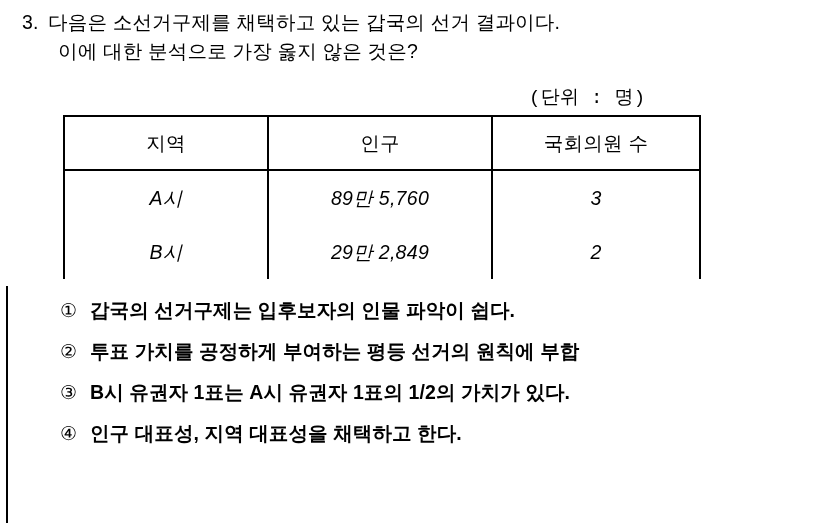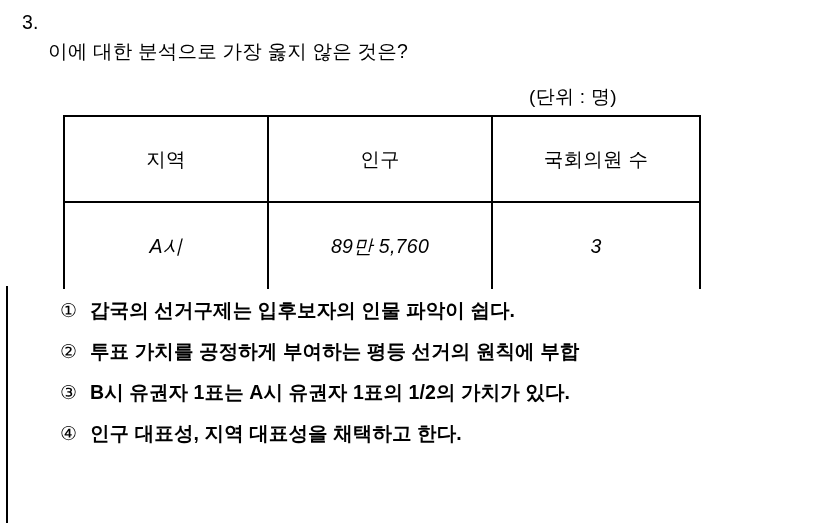--- a/index.html
+++ b/index.html
@@ -32,49 +32,50 @@
   }
   .stem-row {
     display: flex;
     align-items: flex-start;
   }
   .stem-num {
     width: 26px;
     flex: 0 0 26px;
   }
   .stem-line2 {
-    margin-left: 26px;
+    margin-left: 36px;
   }
 
   
   .unit {
     position: absolute;
     left: 529px;
     top: 84px;
     font-size: 19px;
     letter-spacing: 0.3px;
+    font-family: Liberation Mono, monospace;
   }
 
   
   .table-wrap {
     position: absolute;
     left: 63px;
     top: 115px;
     width: 636px;
   }
   table.data {
     border-collapse: collapse;
     width: 636px;
     table-layout: fixed;
   }
   table.data td, table.data th {
     font-weight: normal;
     font-size: 19.5px;
     text-align: center;
-    padding: 16px;
+    padding: 0;
     height: 54px;
     vertical-align: middle;
     letter-spacing: 0.3px;
   }
   
   table.data col.c1 { width: 204px; }
   table.data col.c2 { width: 224px; }
   table.data col.c3 { width: 208px; }
 
   table.data tr td {
@@ -137,20 +138,21 @@
   }
 </style>
 </head>
 <body>
 
 <div class="page">
 
   <div class="stem">
     <div class="stem-row">
       <span class="stem-num">3.</span>
+      <span>다음은 소선거구제를 채택하고 있는 갑국의 선거 결과이다.</span>
     </div>
     <div class="stem-line2">이에 대한 분석으로 가장 옳지 않은 것은?</div>
   </div>
 
   <div class="unit">(단위 : 명)</div>
 
   <div class="table-wrap">
     <table class="data">
       <colgroup>
         <col class="c1">
@@ -161,20 +163,25 @@
         <tr class="head">
           <td>지역</td>
           <td>인구</td>
           <td>국회의원 수</td>
         </tr>
         <tr class="body">
           <td>A시</td>
           <td>89만 5,760</td>
           <td>3</td>
         </tr>
+        <tr class="body">
+          <td>B시</td>
+          <td>29만 2,849</td>
+          <td>2</td>
+        </tr>
       </tbody>
     </table>
   </div>
 
   <div class="page-rule"></div>
 
   <div class="choices">
 
     <div class="choice">
       <span class="choice-marker">①</span>

